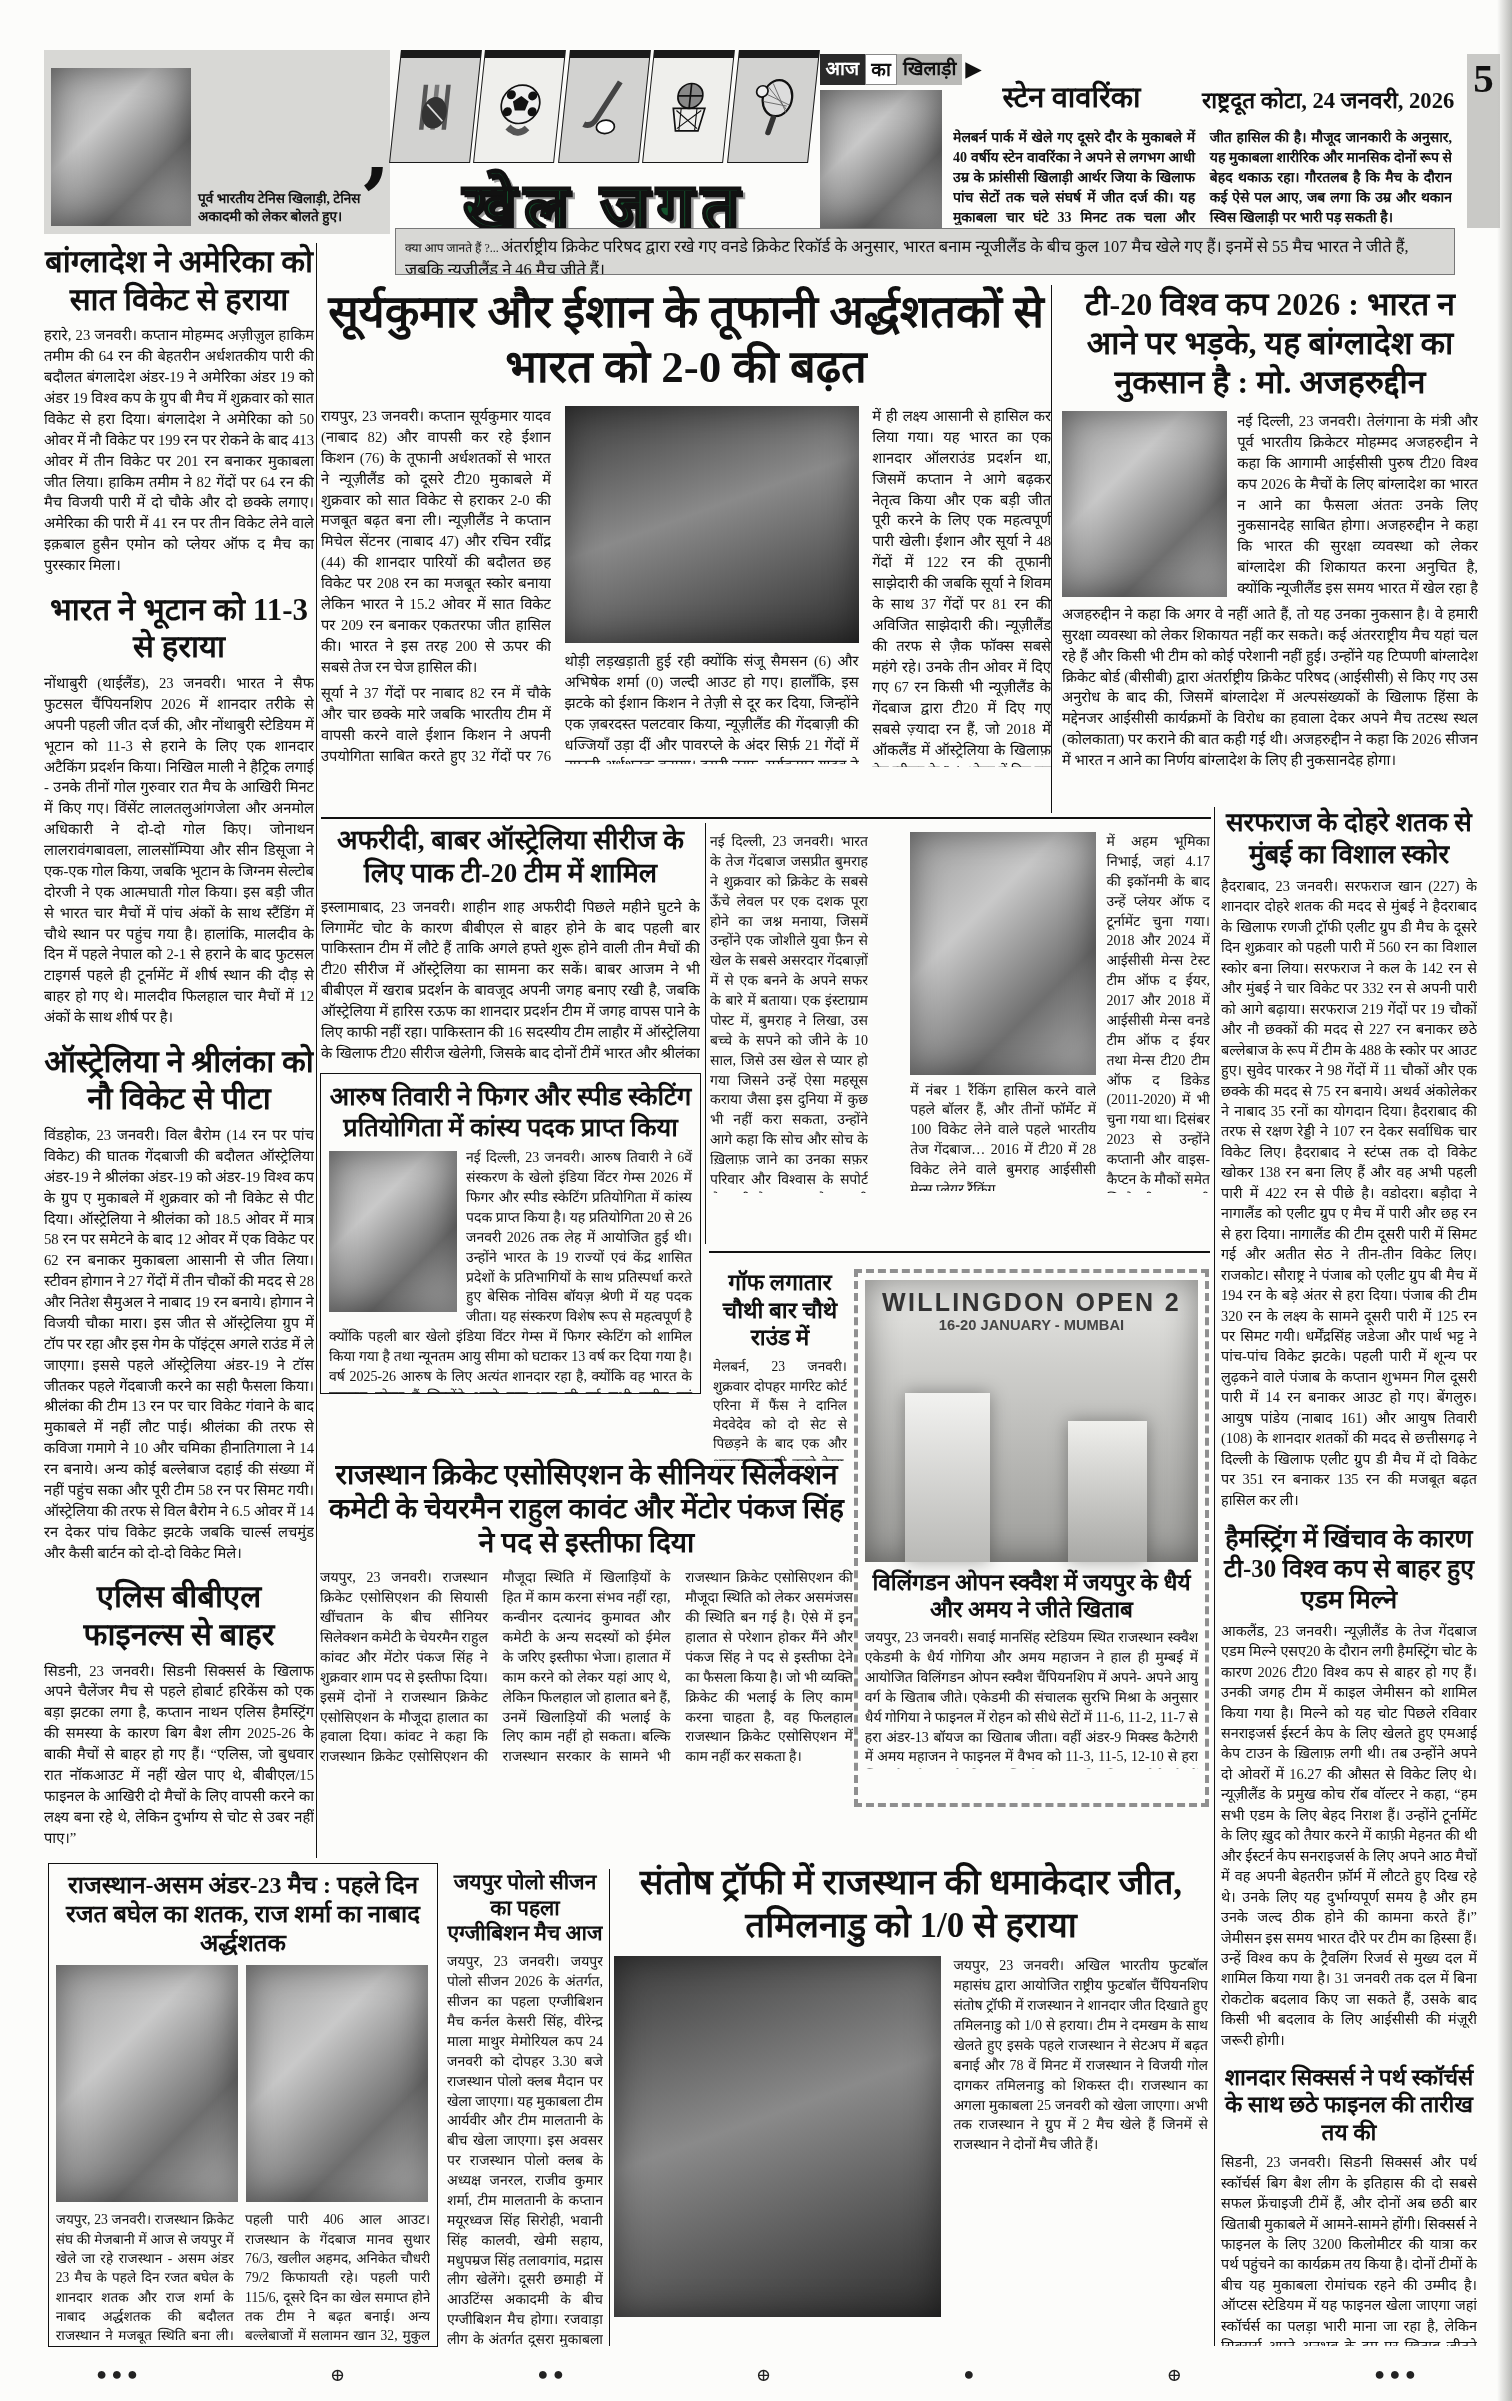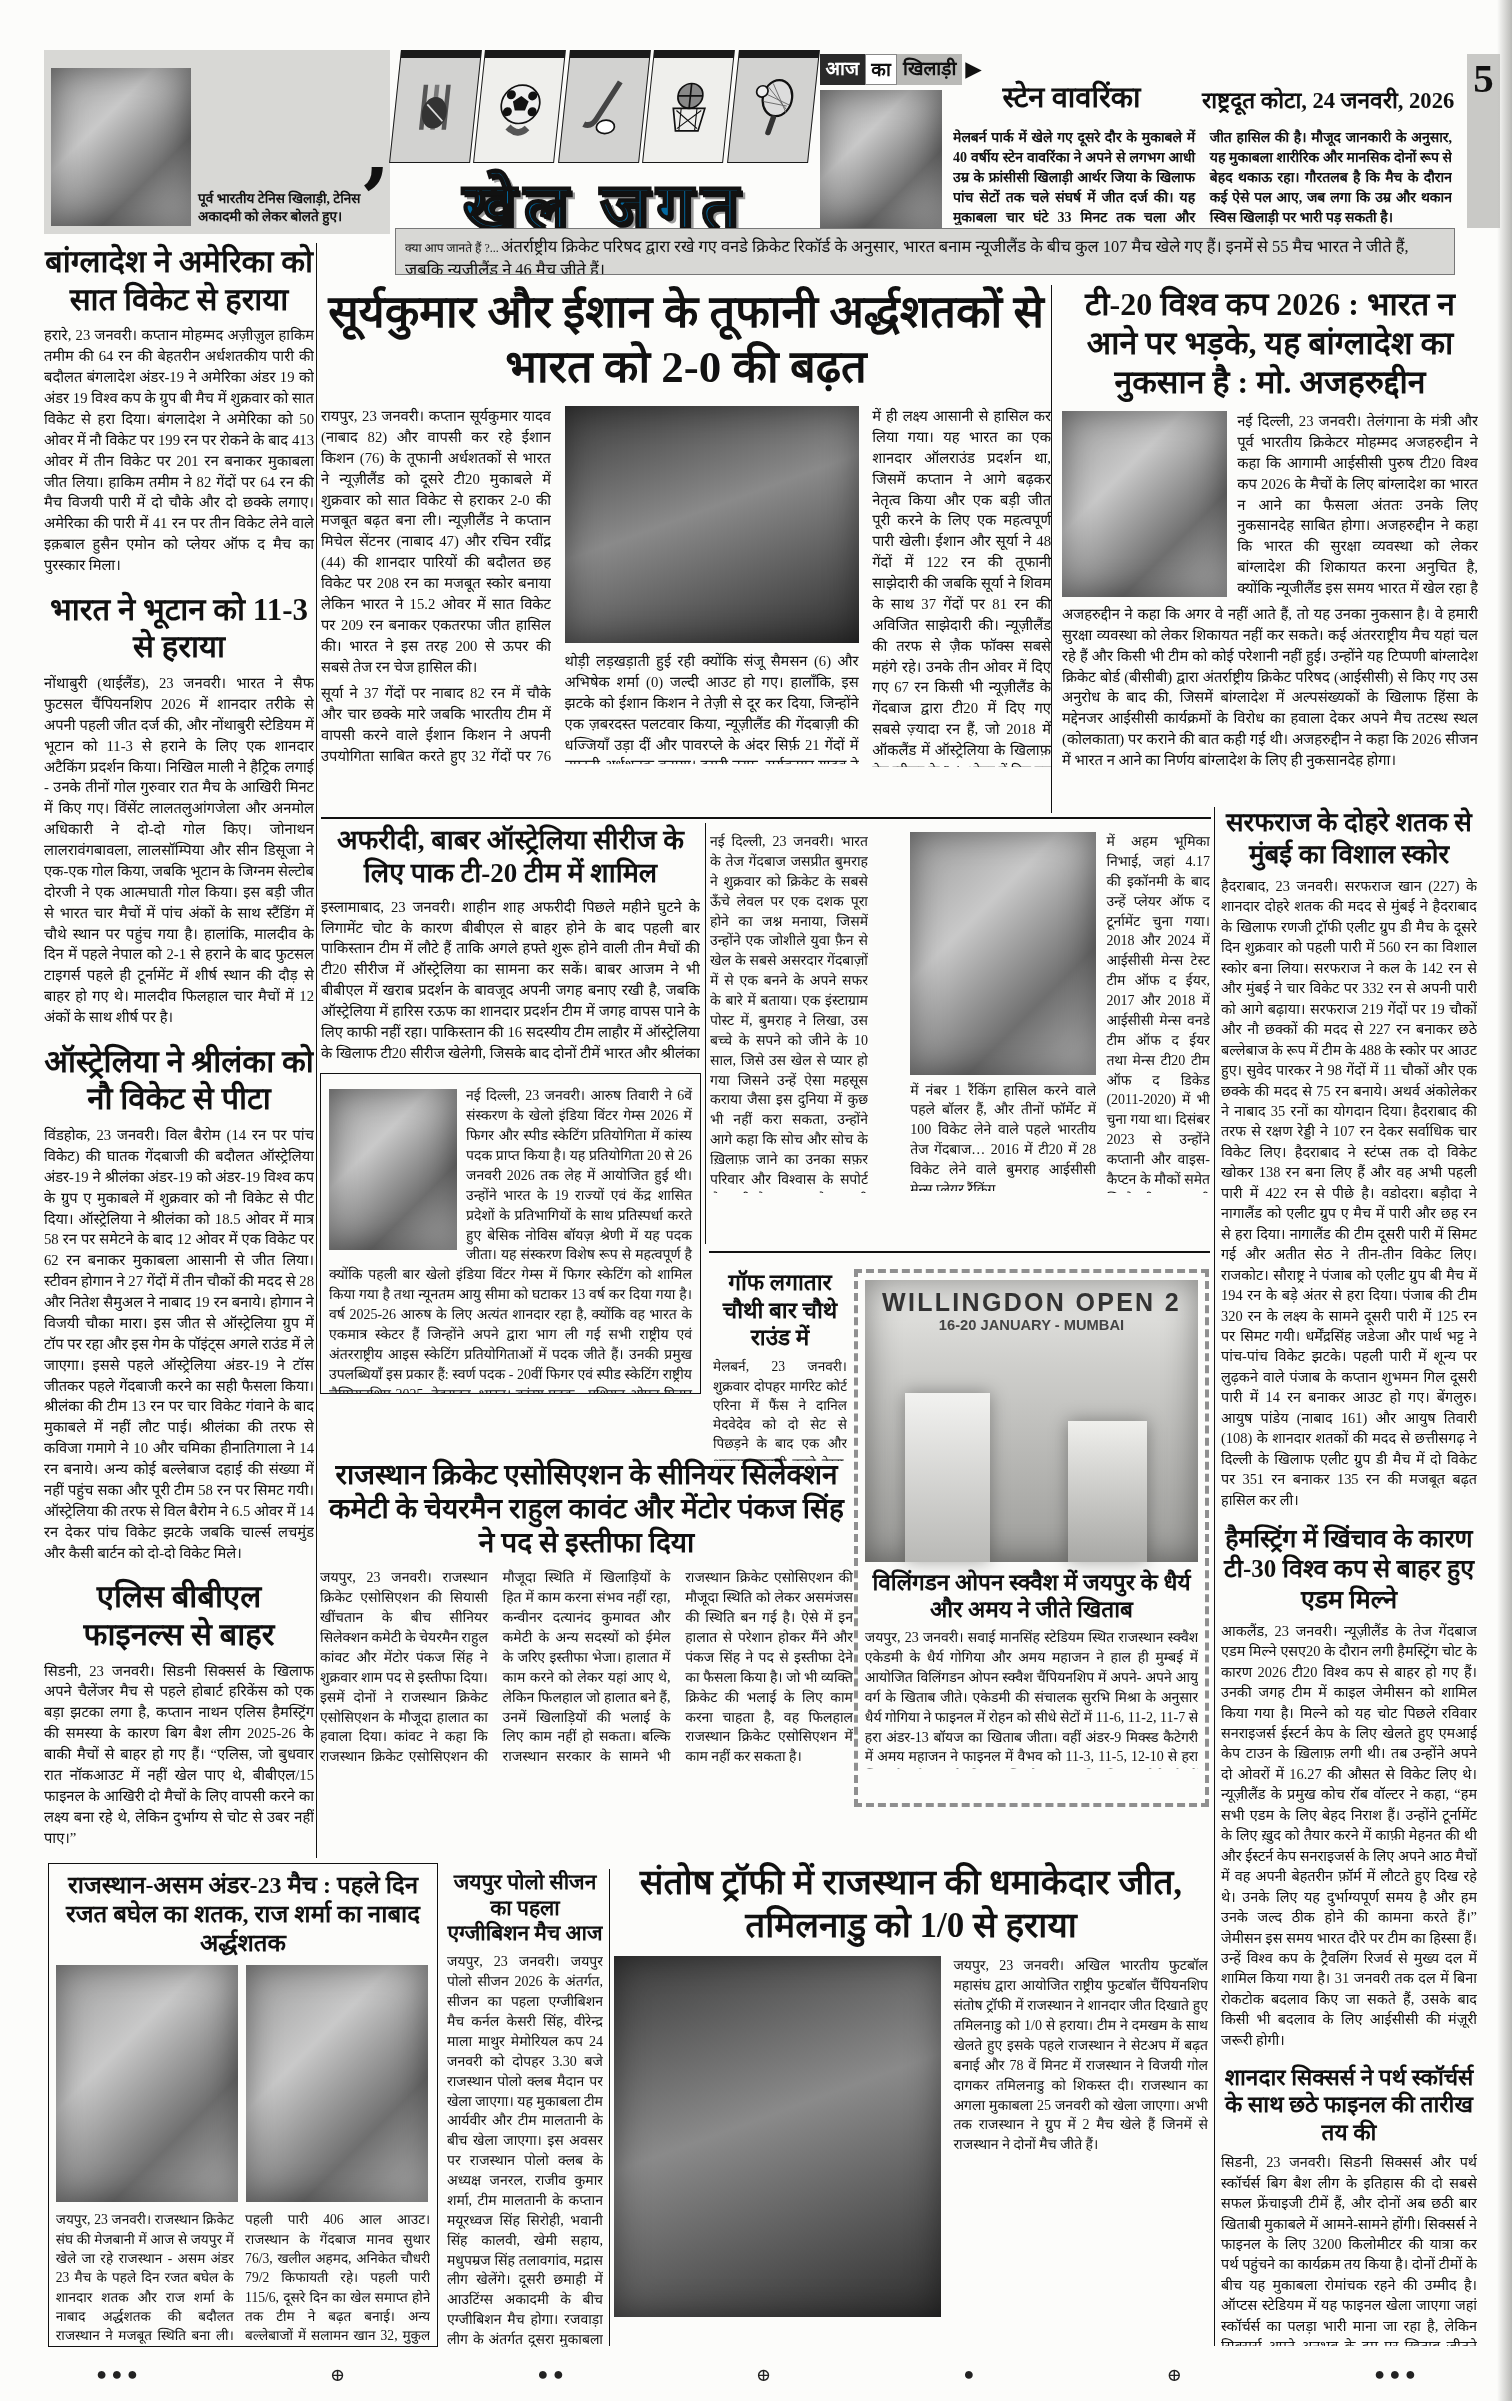--- a/index.html
+++ b/index.html
@@ -14,21 +14,21 @@
   .b::first-letter{padding-left:0;}
   .clip{overflow:hidden;}
   .rule{background:#111;}
   .graybox{background:#d8d8d5;}
   .dashed{border:4px dashed #8f8f8f;}
   .lbl-seg{display:inline-block;padding:1.1px 5.6px;font-weight:bold;}
   .icon-strip{display:flex;gap:3.4px;height:113px;}
   .icon-panel{flex:1;border:1.1px solid #1a1a1a;transform:skewX(-6deg);
     display:flex;align-items:center;justify-content:center;border-top:8px solid #1a1a1a;}
   .icon-panel:nth-child(odd){background:#d2d2d0;} .icon-panel:nth-child(even){background:#efefec;}
-  .masthead-title{font-weight:900;color:#0369a1;-webkit-text-stroke:2.3px #111;
+  .masthead-title{font-weight:900;color:#14532d;-webkit-text-stroke:2.3px #111;
     text-shadow:2.8px 2.8px 0 #111,5.1px 5.1px 0 #9a9a9a;letter-spacing:8px;}
   .cols2{column-count:2;column-gap:14.7px;}
   .cols3{column-count:3;column-gap:14.7px;}
   .qmark{font-family:"DejaVu Serif",serif;font-weight:900;line-height:1;}
 </style>
 </head>
 <body>
 
 <div id="page">
 
@@ -183,20 +183,21 @@
       <div class="h" style="font-size:25px;">हैमस्ट्रिंग में खिंचाव के कारण टी-30 विश्व कप से बाहर हुए एडम मिल्ने</div>
       <div class="b" style="margin-top:5.6px;font-size:14.4px;">आकलैंड, 23 जनवरी। न्यूज़ीलैंड के तेज गेंदबाज एडम मिल्ने एसए20 के दौरान लगी हैमस्ट्रिंग चोट के कारण 2026 टी20 विश्व कप से बाहर हो गए हैं। उनकी जगह टीम में काइल जेमीसन को शामिल किया गया है। मिल्ने को यह चोट पिछले रविवार सनराइजर्स ईस्टर्न केप के लिए खेलते हुए एमआई केप टाउन के ख़िलाफ़ लगी थी। तब उन्होंने अपने दो ओवरों में 16.27 की औसत से विकेट लिए थे। न्यूज़ीलैंड के प्रमुख कोच रॉब वॉल्टर ने कहा, “हम सभी एडम के लिए बेहद निराश हैं। उन्होंने टूर्नामेंट के लिए ख़ुद को तैयार करने में काफ़ी मेहनत की थी और ईस्टर्न केप सनराइजर्स के लिए अपने आठ मैचों में वह अपनी बेहतरीन फ़ॉर्म में लौटते हुए दिख रहे थे। उनके लिए यह दुर्भाग्यपूर्ण समय है और हम उनके जल्द ठीक होने की कामना करते हैं।” जेमीसन इस समय भारत दौरे पर टीम का हिस्सा हैं। उन्हें विश्व कप के ट्रैवलिंग रिजर्व से मुख्य दल में शामिल किया गया है। 31 जनवरी तक दल में बिना रोकटोक बदलाव किए जा सकते हैं, उसके बाद किसी भी बदलाव के लिए आईसीसी की मंज़ूरी जरूरी होगी।</div>
     </div>
     <div style="margin-top:13.6px;">
       <div class="h" style="font-size:22.6px;">शानदार सिक्सर्स ने पर्थ स्कॉर्चर्स के साथ छठे फाइनल की तारीख तय की</div>
       <div class="b" style="margin-top:5.6px;font-size:14.4px;">सिडनी, 23 जनवरी। सिडनी सिक्सर्स और पर्थ स्कॉर्चर्स बिग बैश लीग के इतिहास की दो सबसे सफल फ्रेंचाइजी टीमें हैं, और दोनों अब छठी बार खिताबी मुकाबले में आमने-सामने होंगी। सिक्सर्स ने फाइनल के लिए 3200 किलोमीटर की यात्रा कर पर्थ पहुंचने का कार्यक्रम तय किया है। दोनों टीमों के बीच यह मुकाबला रोमांचक रहने की उम्मीद है। ऑप्टस स्टेडियम में यह फाइनल खेला जाएगा जहां स्कॉर्चर्स का पलड़ा भारी माना जा रहा है, लेकिन सिक्सर्स अपने अनुभव के दम पर खिताब जीतने उतरेंगे।</div>
     </div>
   </div>
 
   <div class="abs clip" style="left:320px;top:1073px;width:381px;height:321px;border:1.7px solid #111;padding:6.8px 8px;box-sizing:border-box;">
+    <div class="h" style="font-size:25.4px;">आरुष तिवारी ने फिगर और स्पीड स्केटिंग प्रतियोगिता में कांस्य पदक प्राप्त किया</div>
     <div style="margin-top:5.6px;">
       <div class="photo" style="float:left;width:128px;height:161px;margin:2.3px 9px 3.4px 0;"></div>
       <div class="b" style="font-size:14px;">नई दिल्ली, 23 जनवरी। आरुष तिवारी ने 6वें संस्करण के खेलो इंडिया विंटर गेम्स 2026 में फिगर और स्पीड स्केटिंग प्रतियोगिता में कांस्य पदक प्राप्त किया है। यह प्रतियोगिता 20 से 26 जनवरी 2026 तक लेह में आयोजित हुई थी। उन्होंने भारत के 19 राज्यों एवं केंद्र शासित प्रदेशों के प्रतिभागियों के साथ प्रतिस्पर्धा करते हुए बेसिक नोविस बॉयज़ श्रेणी में यह पदक जीता। यह संस्करण विशेष रूप से महत्वपूर्ण है क्योंकि पहली बार खेलो इंडिया विंटर गेम्स में फिगर स्केटिंग को शामिल किया गया है तथा न्यूनतम आयु सीमा को घटाकर 13 वर्ष कर दिया गया है। वर्ष 2025-26 आरुष के लिए अत्यंत शानदार रहा है, क्योंकि वह भारत के एकमात्र स्केटर हैं जिन्होंने अपने द्वारा भाग ली गई सभी राष्ट्रीय एवं अंतरराष्ट्रीय आइस स्केटिंग प्रतियोगिताओं में पदक जीते हैं। उनकी प्रमुख उपलब्धियाँ इस प्रकार हैं: स्वर्ण पदक - 20वीं फिगर एवं स्पीड स्केटिंग राष्ट्रीय चैम्पियनशिप 2025, देहरादून, भारत। कांस्य पदक - एशियन ओपन फिगर एवं आइस स्केटिंग चैम्पियनशिप 2025, मनीला, फिलीपींस। कांस्य पदक - 6वां खेलो इंडिया विंटर गेम्स 2026, लेह, भारत। बिज़नेस वर्ल्ड यंग चेंज मेकर्स और जेन अल्फा चेंज मेकर्स अवार्ड्स 2.0 - खेल श्रेणी।</div>
     </div>
   </div>
 
   <div class="abs clip" style="left:713px;top:1269px;width:134px;height:192px;">
     <div class="h" style="font-size:22.6px;">गॉफ लगातार चौथी बार चौथे राउंड में</div>
     <div class="b" style="margin-top:5.6px;font-size:13.6px;">मेलबर्न, 23 जनवरी। शुक्रवार दोपहर मार्गरेट कोर्ट एरिना में फैंस ने दानिल मेदवेदेव को दो सेट से पिछड़ने के बाद एक और शानदार वापसी करते देखा, उसके बाद उन्हें महिलाओं के वर्ग में एक और मैच देखने को मिला जो पूरे समय तक चला।</div>
   </div>

